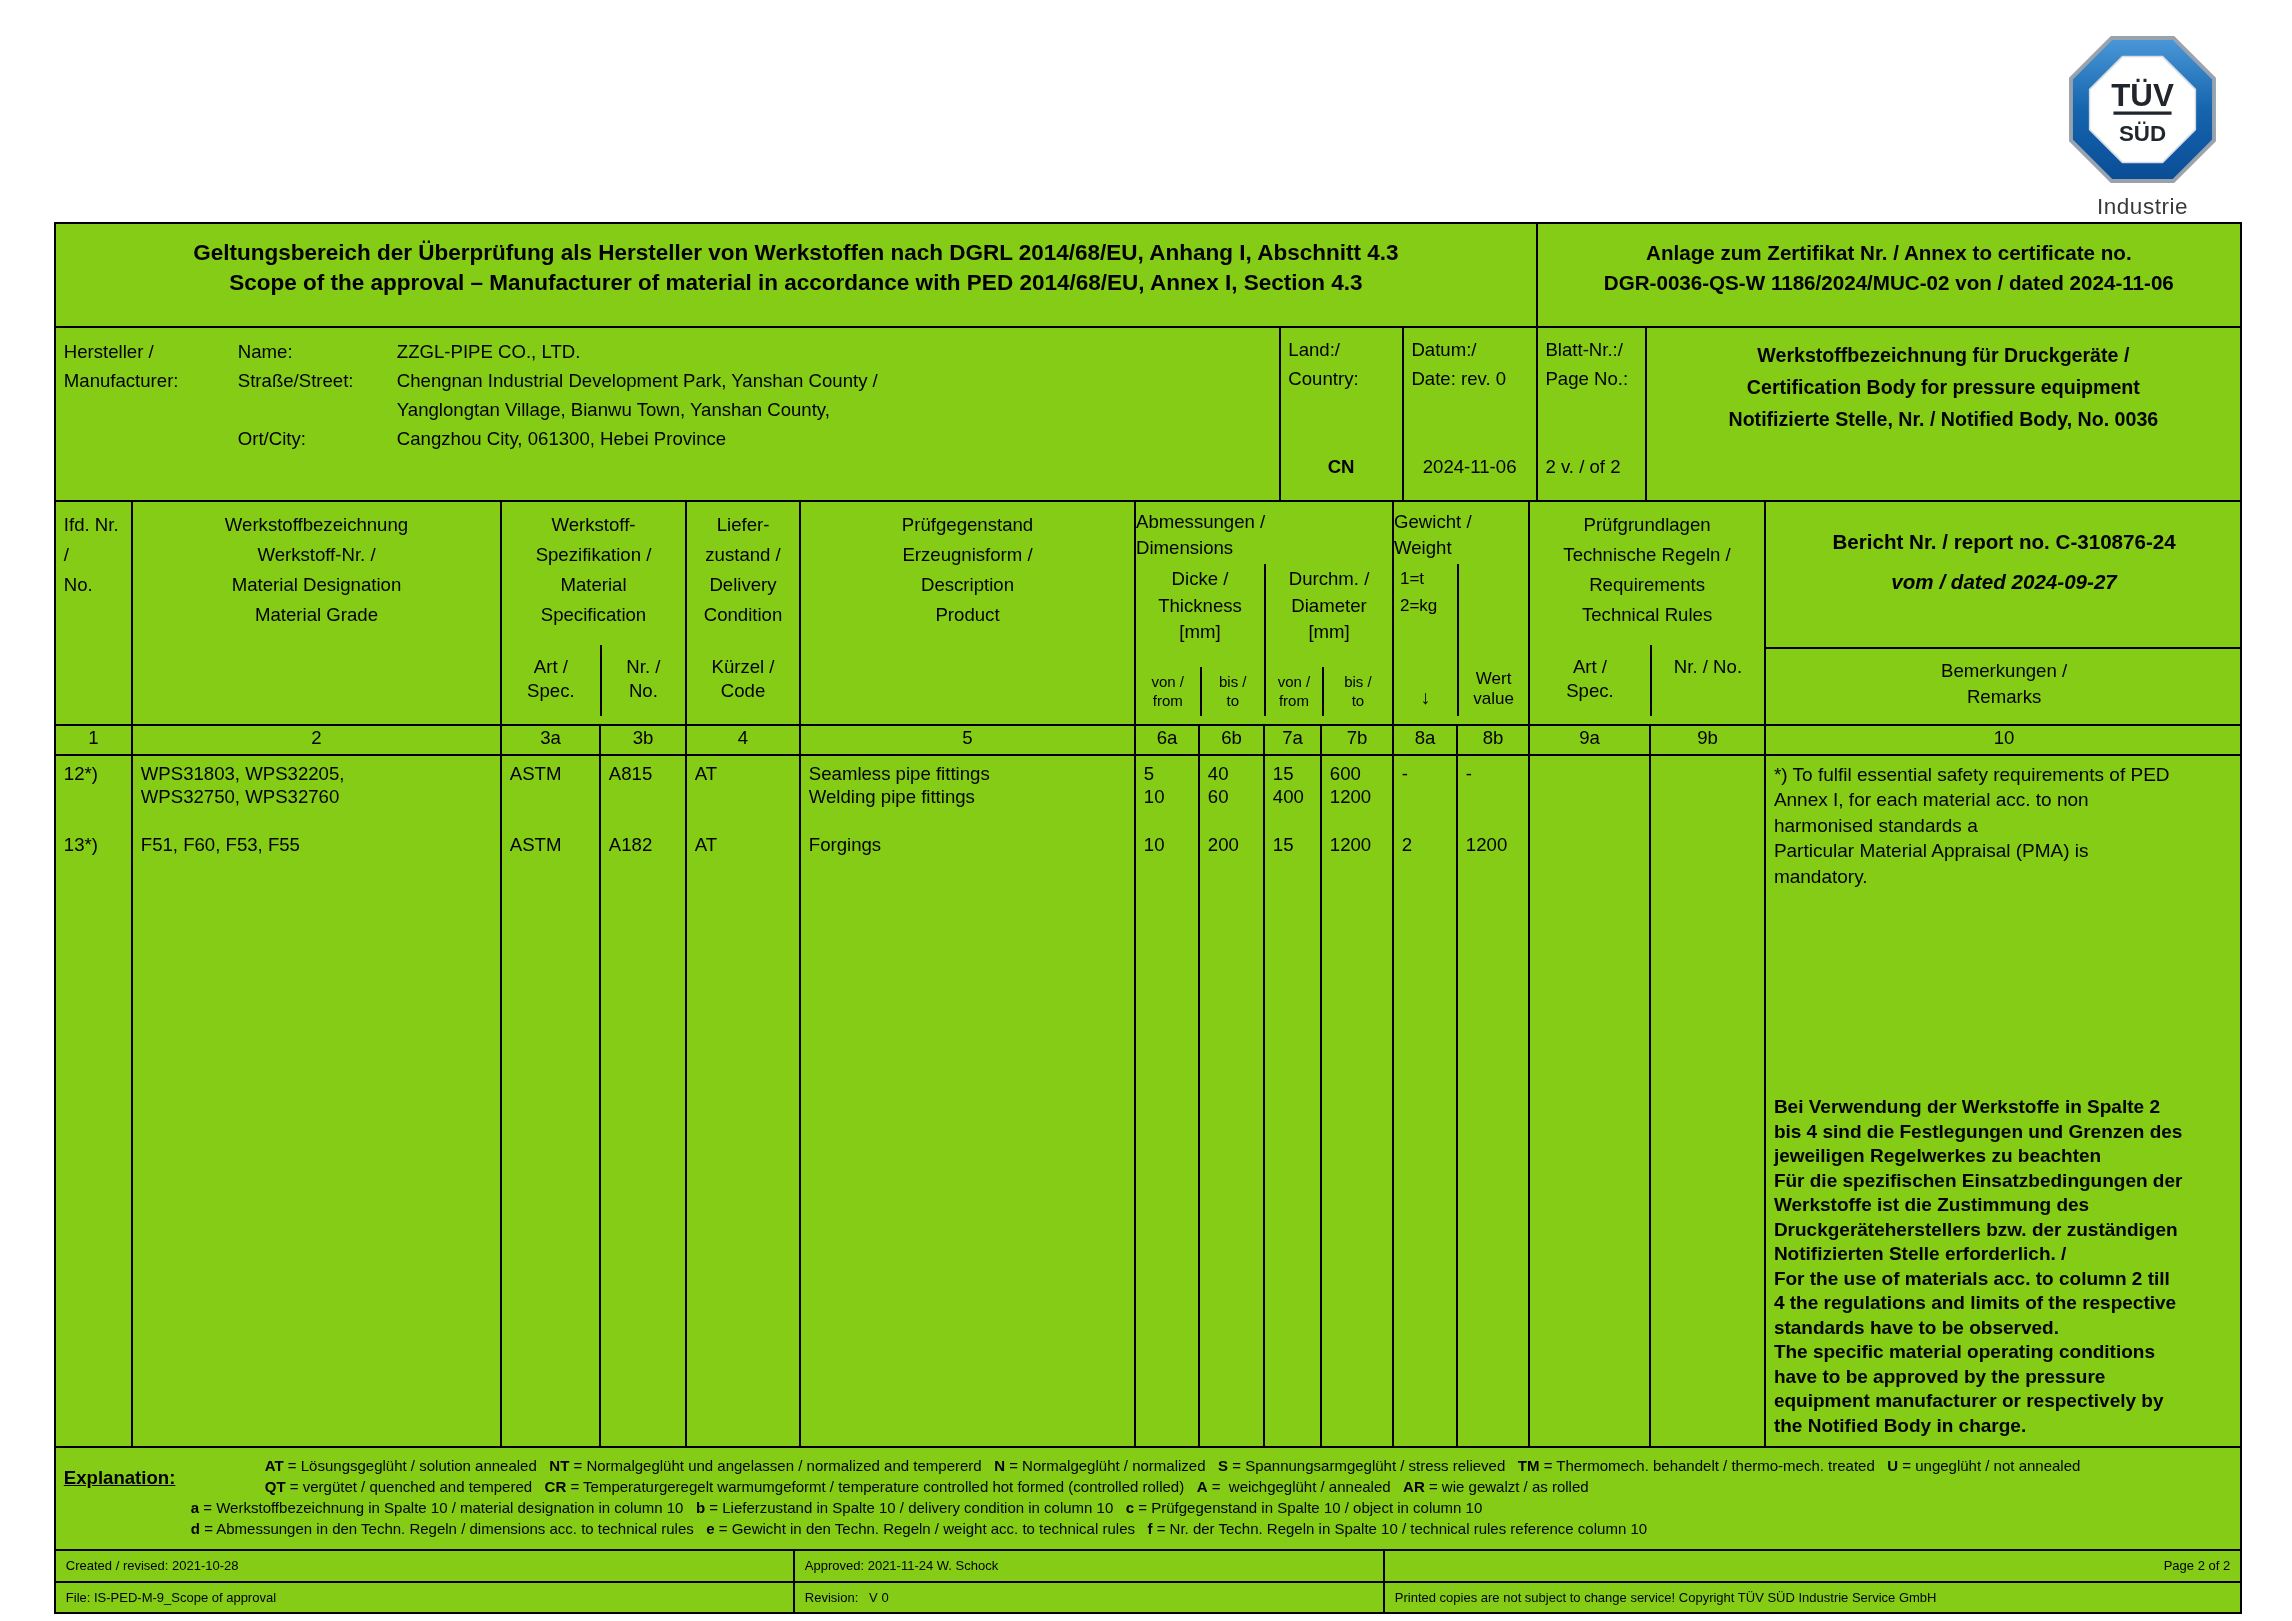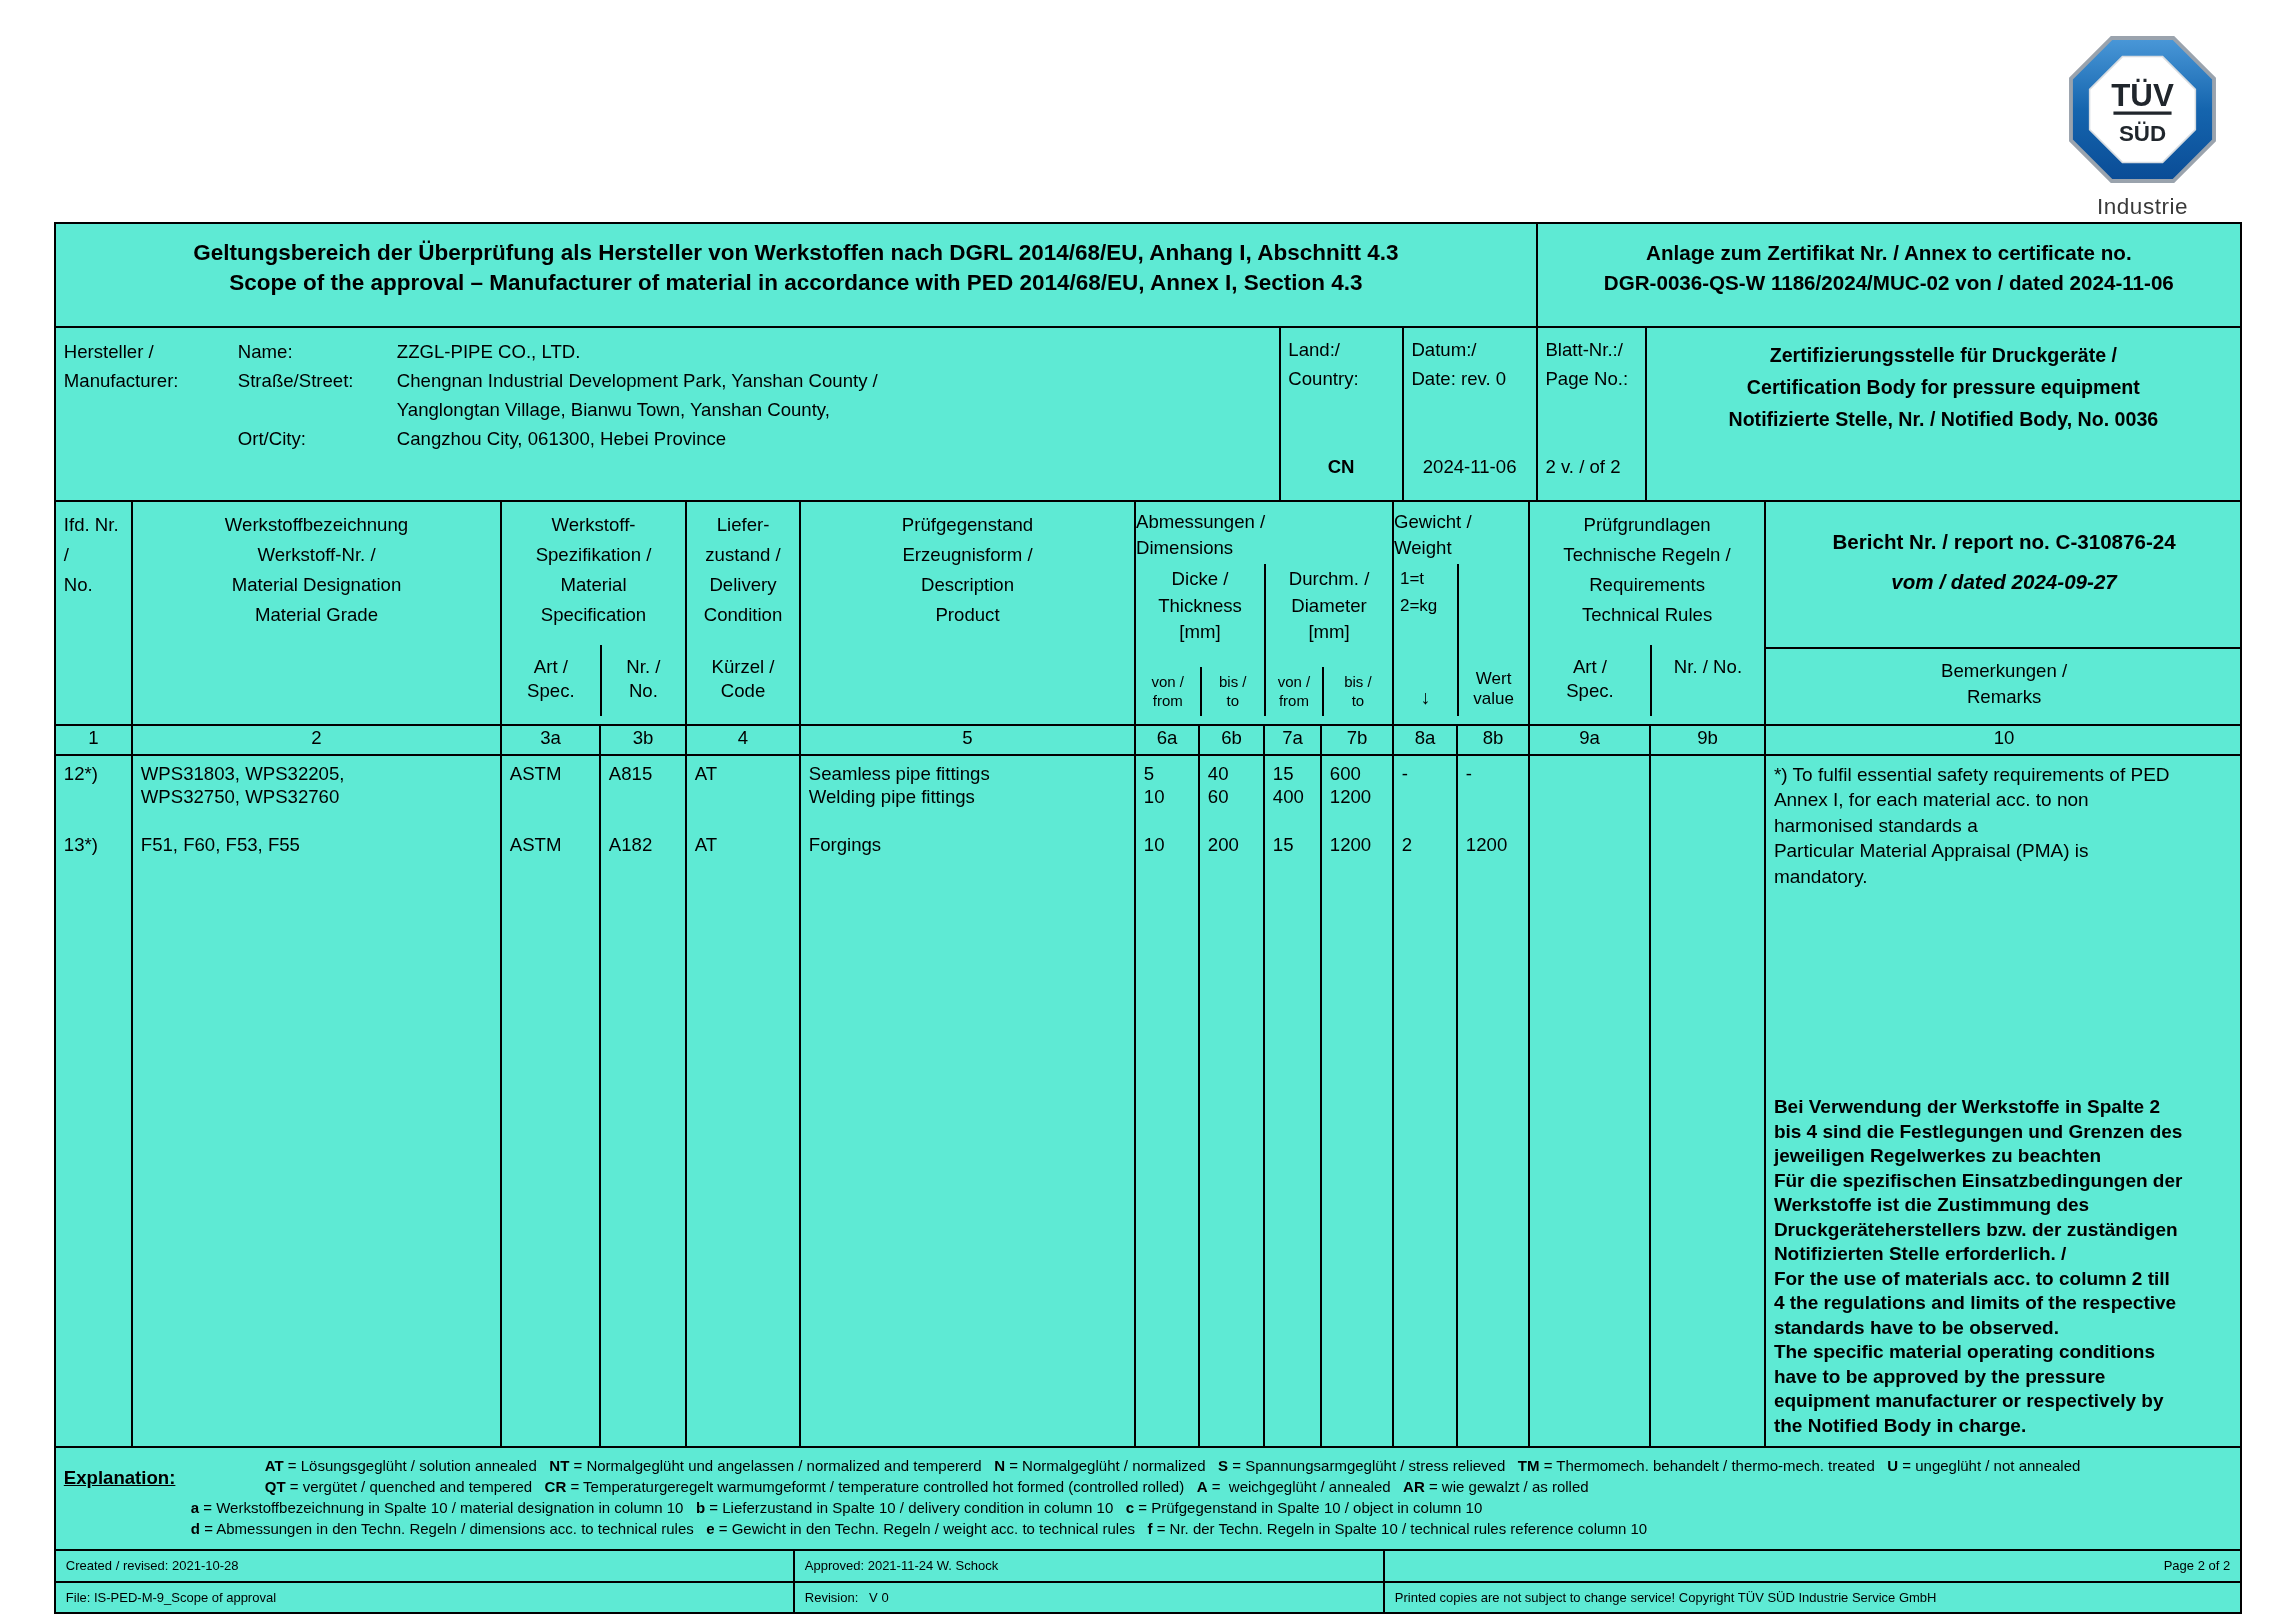--- a/index.html
+++ b/index.html
@@ -2,21 +2,21 @@
 <html><head>
 <meta charset="utf-8">
 <style>
   html,body{margin:0;padding:0;background:#ffffff;}
   body{width:2293px;height:1621px;position:relative;font-family:"Liberation Sans",sans-serif;color:#000;overflow:hidden;}
   [data-bind]{white-space:pre-wrap;}
   
   .logo{position:absolute;top:35px;left:2058px;width:169px;text-align:center;}
   .logo-caption{margin-top:5.9px;font-size:22.5px;color:#3a3a3a;letter-spacing:0.5px;}
   
-  .doc-frame{position:absolute;left:54px;top:222px;width:2184px;border:2.9px solid #000;background:#5eead4;}
+  .doc-frame{position:absolute;left:54px;top:222px;width:2184px;border:2.9px solid #000;background:#84cc16;}
   table{width:100%;border-collapse:collapse;table-layout:fixed;border:hidden;}
   td{border:2px solid #000;padding:0;vertical-align:top;font-size:18.6px;}
   .sep{height:0;border-top:2px solid #000;}
   
   .title-cell{height:88px;text-align:center;font-weight:bold;font-size:22.5px;line-height:30px;padding-top:13.7px;}
   .annex-cell{height:88px;text-align:center;font-weight:bold;font-size:20.6px;line-height:30px;padding-top:13.7px;}
   .mfr-row td{height:161px;}
   .mfr-grid{display:flex;padding:9.8px 0 0 7.8px;line-height:29px;}
   .mcol1{width:174px;}
   .mcol2{width:159px;}
@@ -152,21 +152,21 @@
       <td class="mfr-small">
         <div class="cellwrap">
           <div>
             <div data-bind="manufacturer.page_label1">Blatt-Nr.:/</div>
             <div data-bind="manufacturer.page_label2">Page No.:</div>
           </div>
           <div data-bind="manufacturer.page_value">2 v. / of 2</div>
         </div>
       </td>
       <td class="cert-cell">
-        <div data-bind="manufacturer.certification_body_line1">Zertifizierungsstelle für Druckgeräte /</div>
+        <div data-bind="manufacturer.certification_body_line1">Werkstoffbezeichnung für Druckgeräte /</div>
         <div data-bind="manufacturer.certification_body_line2">Certification Body for pressure equipment</div>
         <div data-bind="manufacturer.certification_body_line3">Notifizierte Stelle, Nr. / Notified Body, No. 0036</div>
       </td>
     </tr>
   </tbody>
     </table>
 
   <div class="sep"></div>
 
   <table class="t2">

